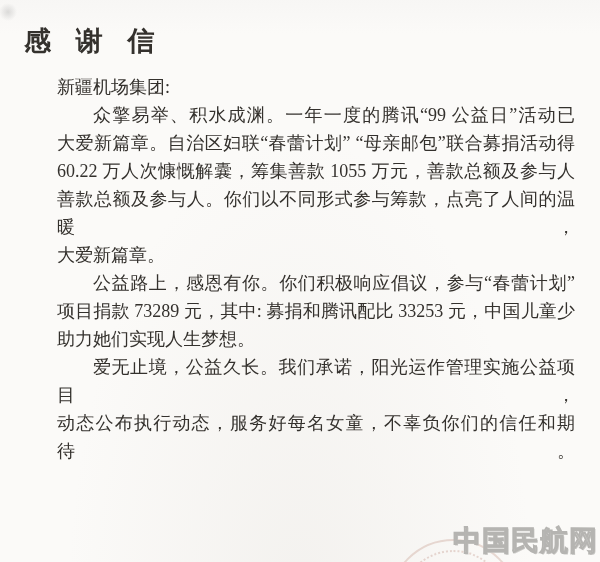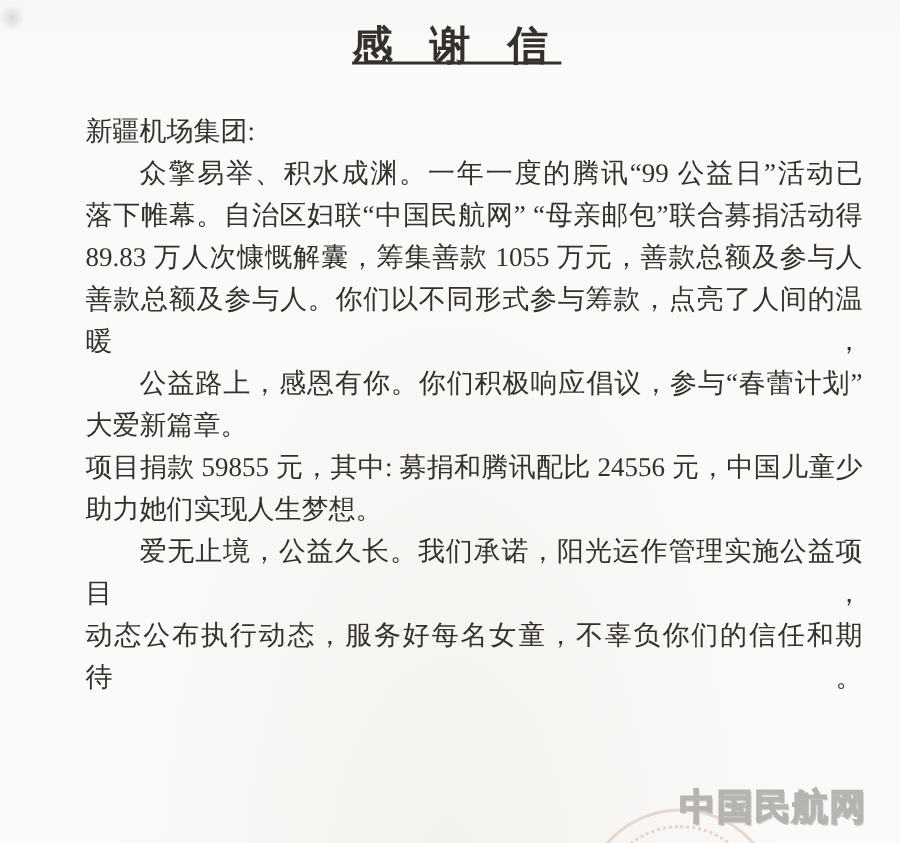--- a/index.html
+++ b/index.html
@@ -13,28 +13,26 @@
       radial-gradient(circle at 8px 12px, rgba(150,150,150,0.30), transparent 9px),
       radial-gradient(ellipse at 50% 108%, rgba(212,207,200,0.20), transparent 55%),
       linear-gradient(180deg, rgba(245,244,242,0.6) 0%, rgba(251,250,248,0) 6%);
     font-family: "Liberation Serif", "DejaVu Serif", serif;
   }
   .title {
     position: absolute;
     top: 8px;
     left: 0;
     right: 0;
-    margin: 4px;
-    text-align: center;
+    margin: 15px;
     font-size: 27px;
     font-weight: bold;
     letter-spacing: 9px;
     text-indent: 9px;
     color: var(--text-color, #2f2c28);
-    text-decoration: underline;
   }
   .letter-body {
     position: absolute;
     top: 73px;
     left: 57px;
     width: 518px;
     font-size: 18px;
     line-height: 28px;
     color: var(--text-color, #34312d);
   }
@@ -62,45 +60,45 @@
     left: 9px; top: 9px; right: 9px; bottom: 9px;
     border-radius: 50%;
     border: 2px dotted rgba(178, 122, 106, 0.32);
   }
   .watermark {
     position: absolute;
     left: 453px;
     top: 522px;
     white-space: nowrap;
     font-family: "Liberation Sans", "DejaVu Sans", sans-serif;
-    font-size: 24px;
+    font-size: 28px;
     font-weight: bold;
     letter-spacing: 1px;
     color: var(--wm-fill, #e3e2df);
     -webkit-text-stroke: 1px var(--wm-stroke, #b5b4b1);
     text-shadow: 1px 1px 0 #cbcac7;
   }
 </style>
 </head>
 <body>
 
 <div class="page">
 
   <h1 class="title">感 谢 信</h1>
 
   <div class="letter-body">
     <div class="line salutation">新疆机场集团:</div>
 
   <div class="line indent">众擎易举、积水成渊。一年一度的腾讯“99 公益日”活动已</div>
-      <div class="line">落下帷幕。自治区妇联“中国民航网” “母亲邮包”联合募捐活动得</div>
-      <div class="line">89.83 万人次慷慨解囊，筹集善款 1055 万元，善款总额及参与人</div>
+      <div class="line">大爱新篇章。自治区妇联“春蕾计划” “母亲邮包”联合募捐活动得</div>
+      <div class="line">60.22 万人次慷慨解囊，筹集善款 1055 万元，善款总额及参与人</div>
       <div class="line">善款总额及参与人。你们以不同形式参与筹款，点亮了人间的温暖，</div>
+      <div class="line last">大爱新篇章。</div>
       <div class="line indent">公益路上，感恩有你。你们积极响应倡议，参与“春蕾计划”</div>
-      <div class="line last">大爱新篇章。</div>
-      <div class="line">项目捐款 59855 元，其中: 募捐和腾讯配比 24556 元，中国儿童少</div>
+      <div class="line">项目捐款 73289 元，其中: 募捐和腾讯配比 33253 元，中国儿童少</div>
       <div class="line last">助力她们实现人生梦想。</div>
       <div class="line indent">爱无止境，公益久长。我们承诺，阳光运作管理实施公益项目，</div>
       <div class="line">动态公布执行动态，服务好每名女童，不辜负你们的信任和期待。</div>
     </div>
 
   <div class="seal">
     <div class="seal-inner"></div>
   </div>
 
   <div class="watermark">中国民航网</div>

